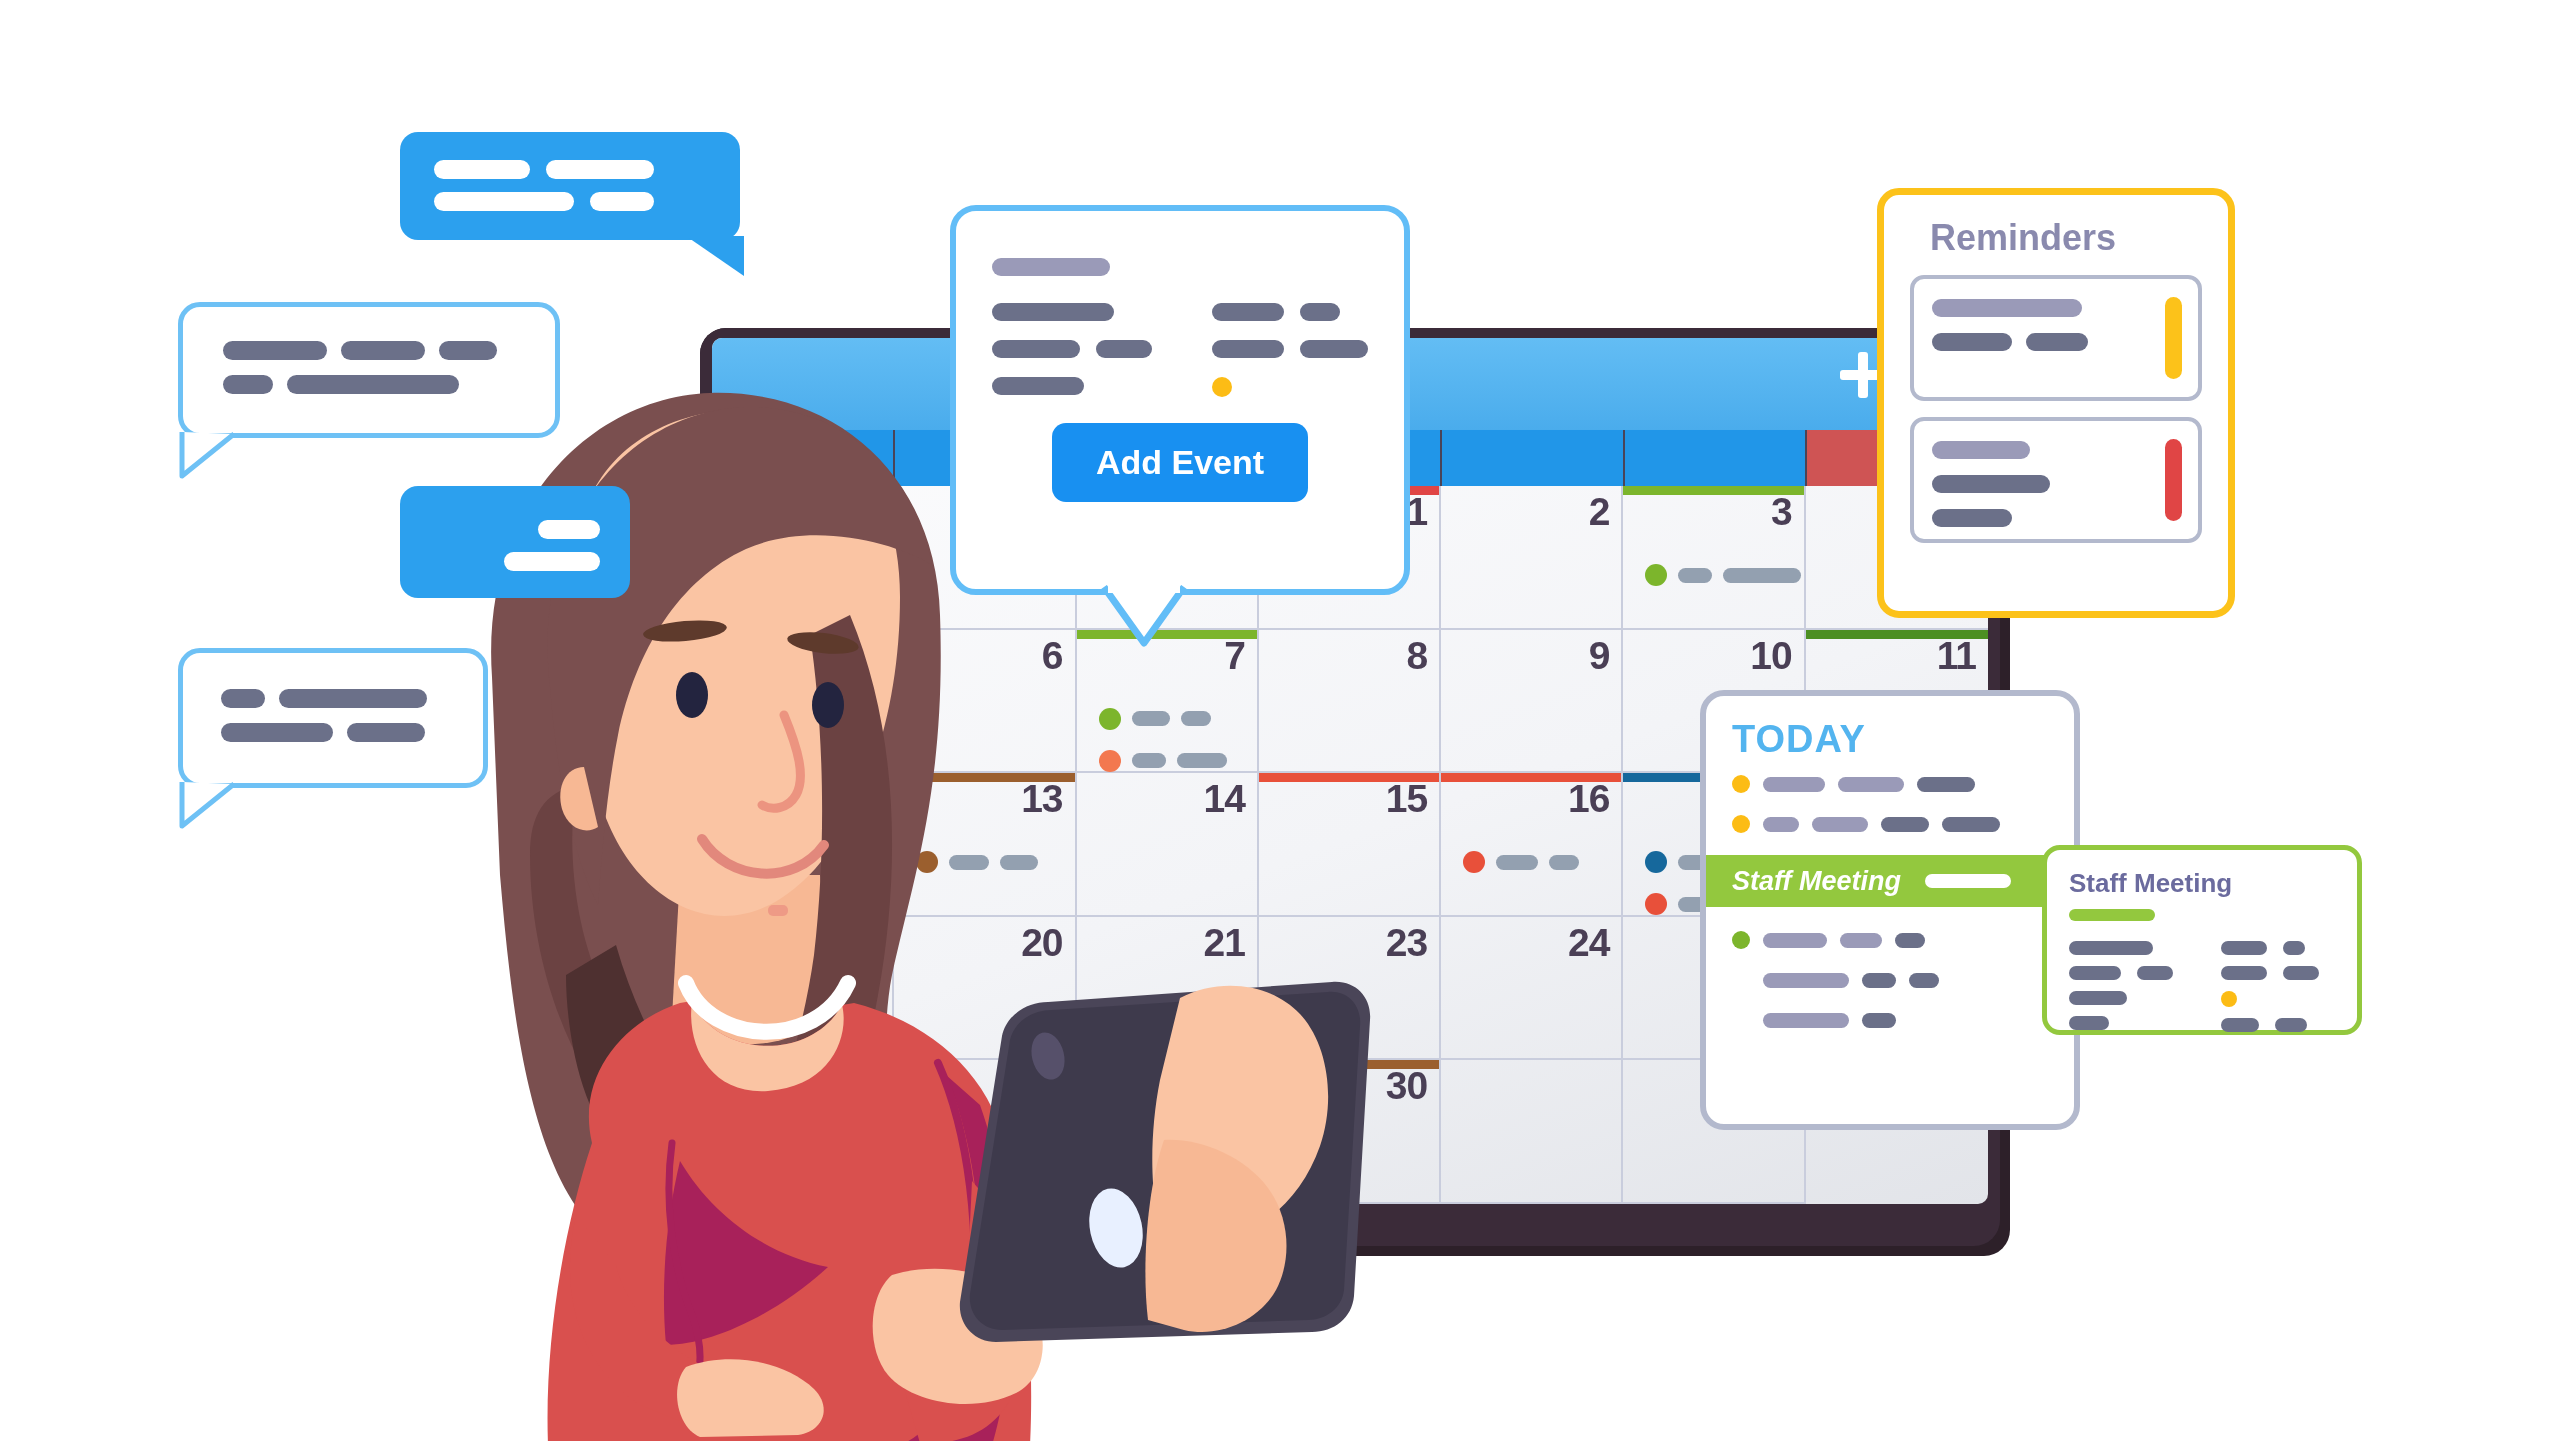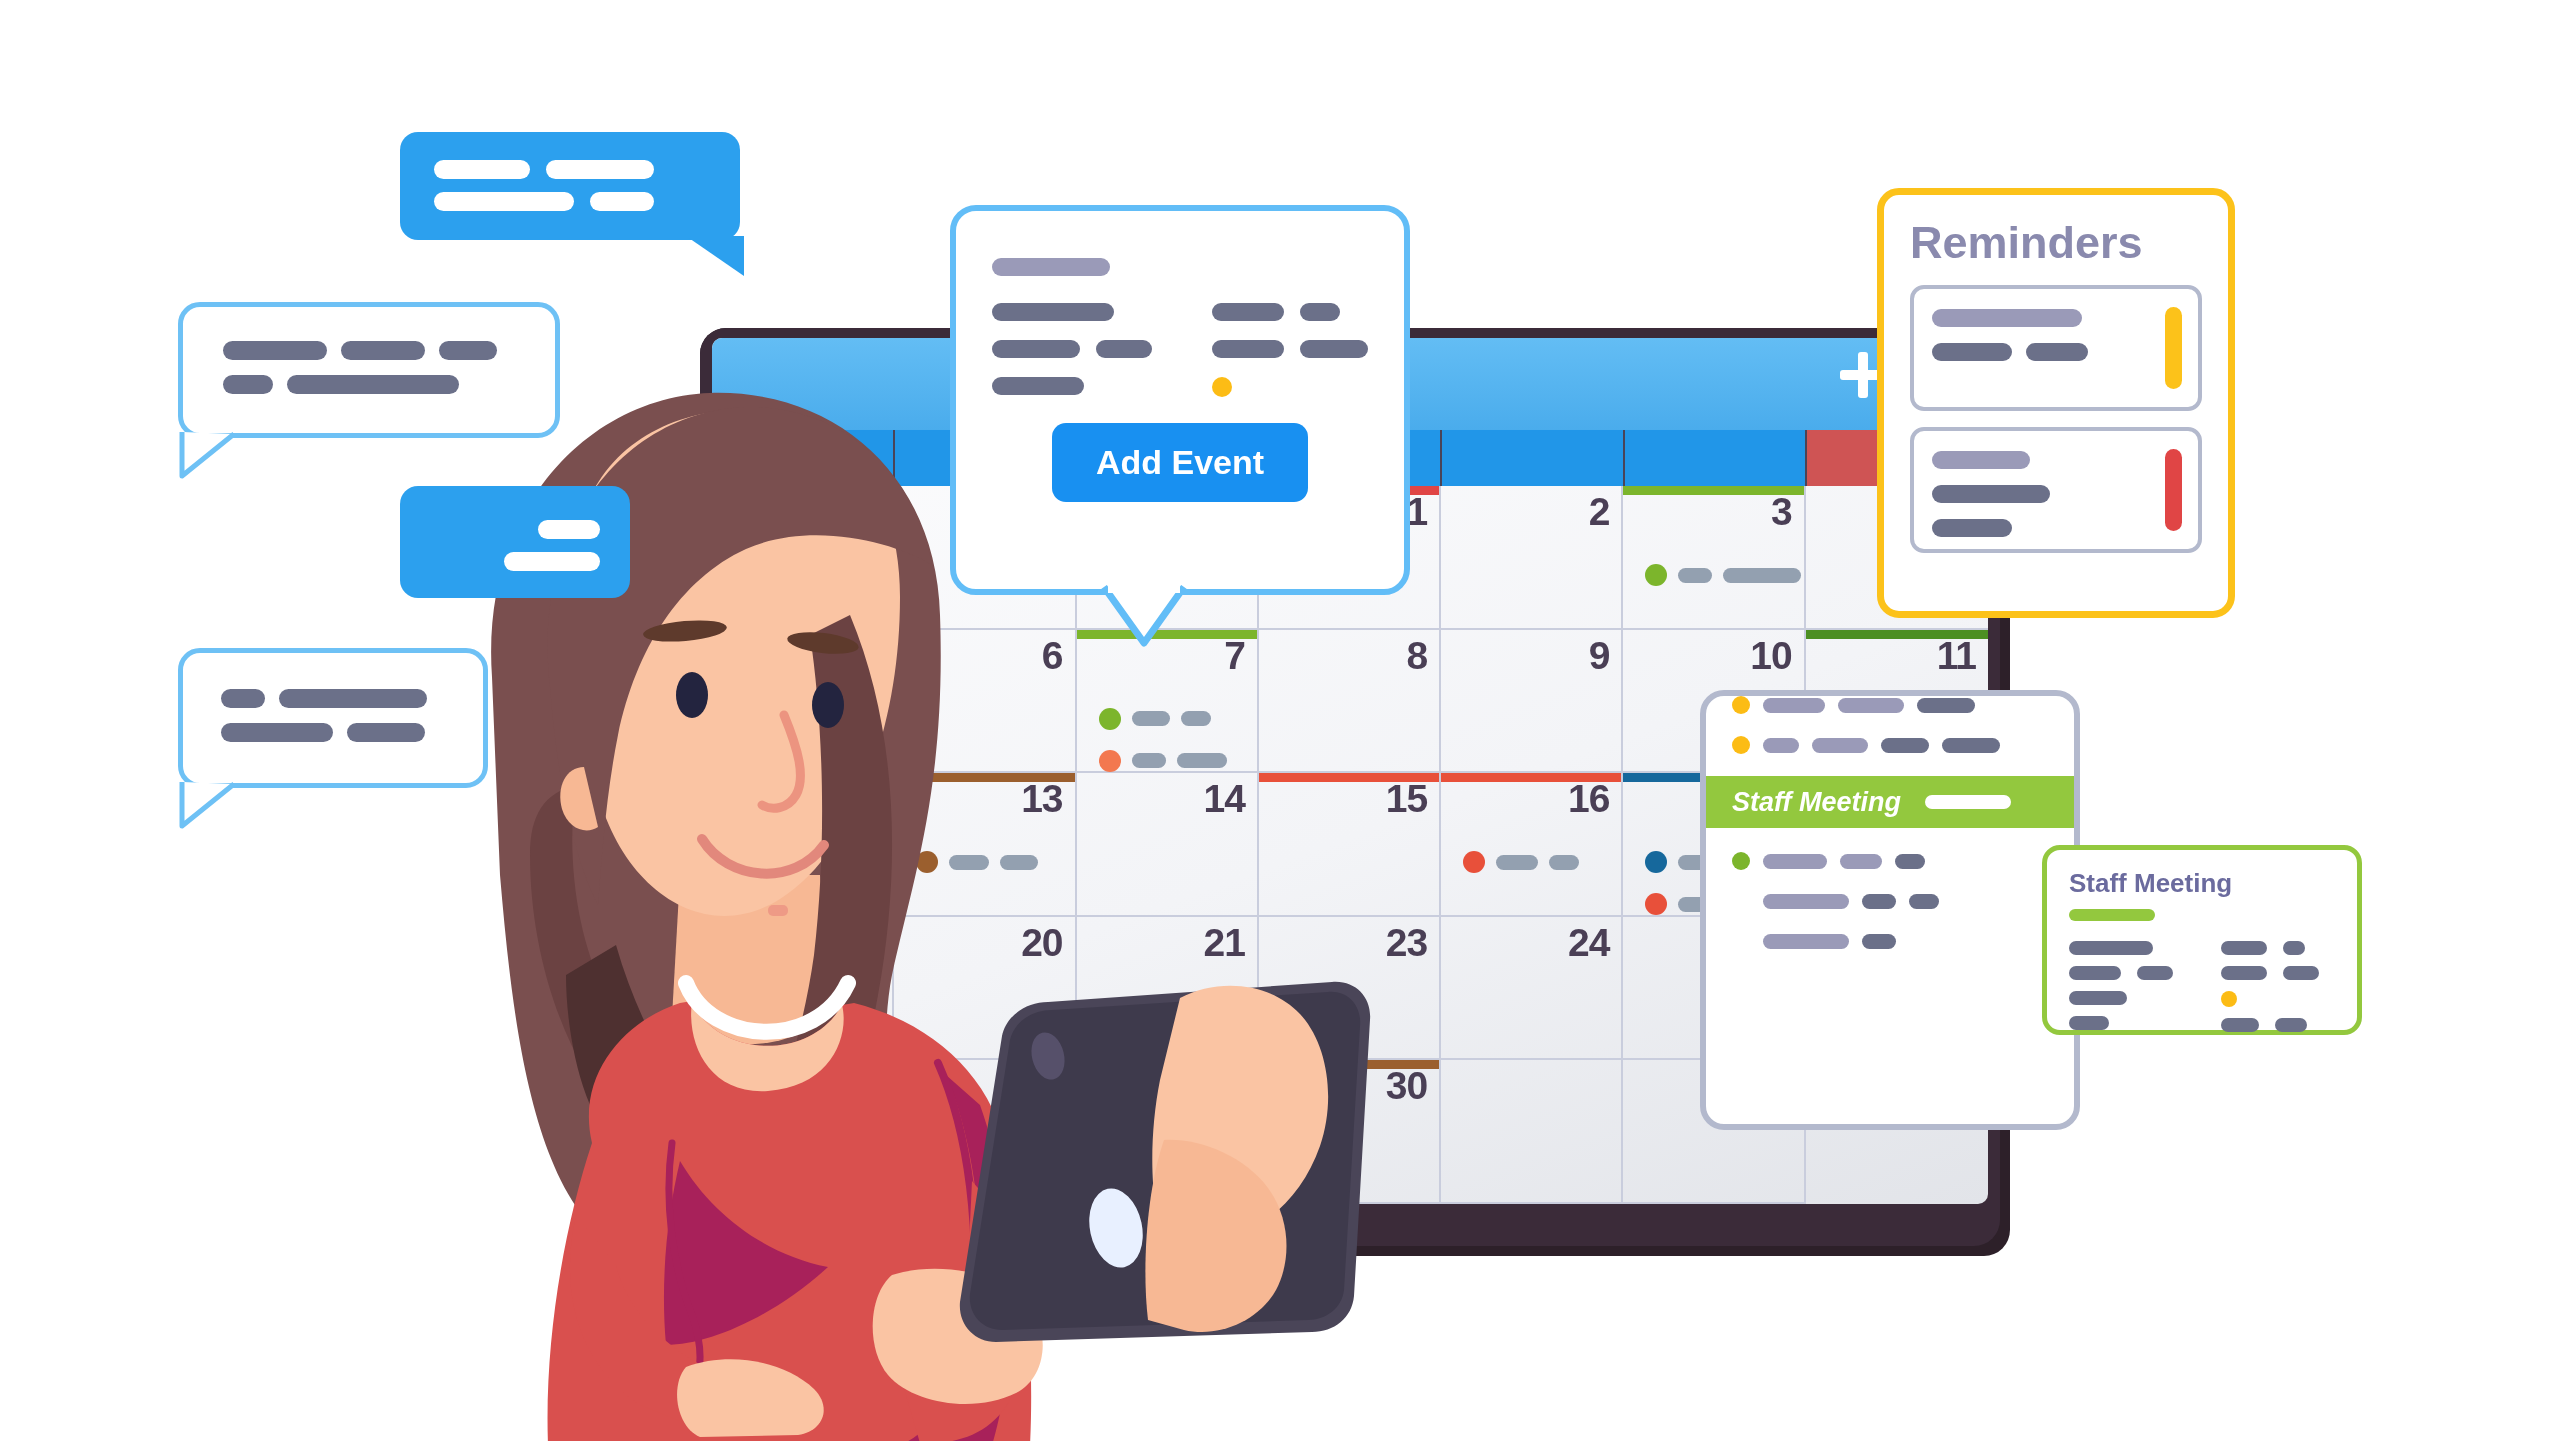--- a/index.html
+++ b/index.html
@@ -62,21 +62,21 @@
   .pcol{display:flex;flex-direction:column;}
   #btn-add-event{margin:0 auto;display:block;background:#1890f1;color:#fff;border:none;
                  border-radius:14px;font-size:34px;font-weight:bold;
                  padding:20px 44px;cursor:pointer;font-family:inherit;}
   .ydot{width:20px;height:20px;border-radius:50%;background:#fcbc15;display:inline-block;}
 
   
   #card-reminders{left:1877px;top:188px;width:358px;height:430px;background:#fff;
                   border:7px solid #fcc21a;border-radius:22px;box-sizing:border-box;
                   padding:22px 26px;}
-  #card-reminders .title{font-size:45px;font-weight:bold;color:#8a8aae;margin-bottom:16px;}
+  #card-reminders .title{font-size:36px;font-weight:bold;color:#8a8aae;margin-bottom:16px;margin-left:20px;}
   .rem-item{border:4px solid #b3b9cd;border-radius:14px;box-sizing:border-box;
             padding:16px 18px;position:relative;height:126px;margin-bottom:16px;}
   .rem-accent{position:absolute;right:16px;top:18px;width:17px;height:82px;border-radius:999px;}
 
   
   #card-today{left:1700px;top:690px;width:380px;height:440px;background:#fff;
               border:6px solid #b3b9cd;border-radius:24px;box-sizing:border-box;
               overflow:hidden;}
   #card-today .title{font-size:38px;font-weight:bold;color:#53b4ef;
                      letter-spacing:1px;padding:22px 0 14px 26px;}
@@ -486,20 +486,21 @@
           </div>
           <div style="display: flex; gap: 14px; align-items: center; margin-top: 16px;">
             <span class="pbar" style="width: 80px;"></span>
           </div>
           <span class="rem-accent" style="background: rgb(224, 69, 69);"></span>
         </div>
       </div>
   </div>
 
   <div class="abs" id="card-today">
+    <div class="title">TODAY</div>
     <div id="today-before">
         <div class="today-row">
           <span class="dot" style="background: rgb(252, 188, 21);"></span>
           <span class="pbar light" style="width: 62px; height: 15px;"></span>
           <span class="pbar light" style="width: 66px; height: 15px;"></span>
           <span class="pbar" style="width: 58px; height: 15px;"></span>
         </div>
         <div class="today-row">
           <span class="dot" style="background: rgb(252, 188, 21);"></span>
           <span class="pbar light" style="width: 36px; height: 15px;"></span>

